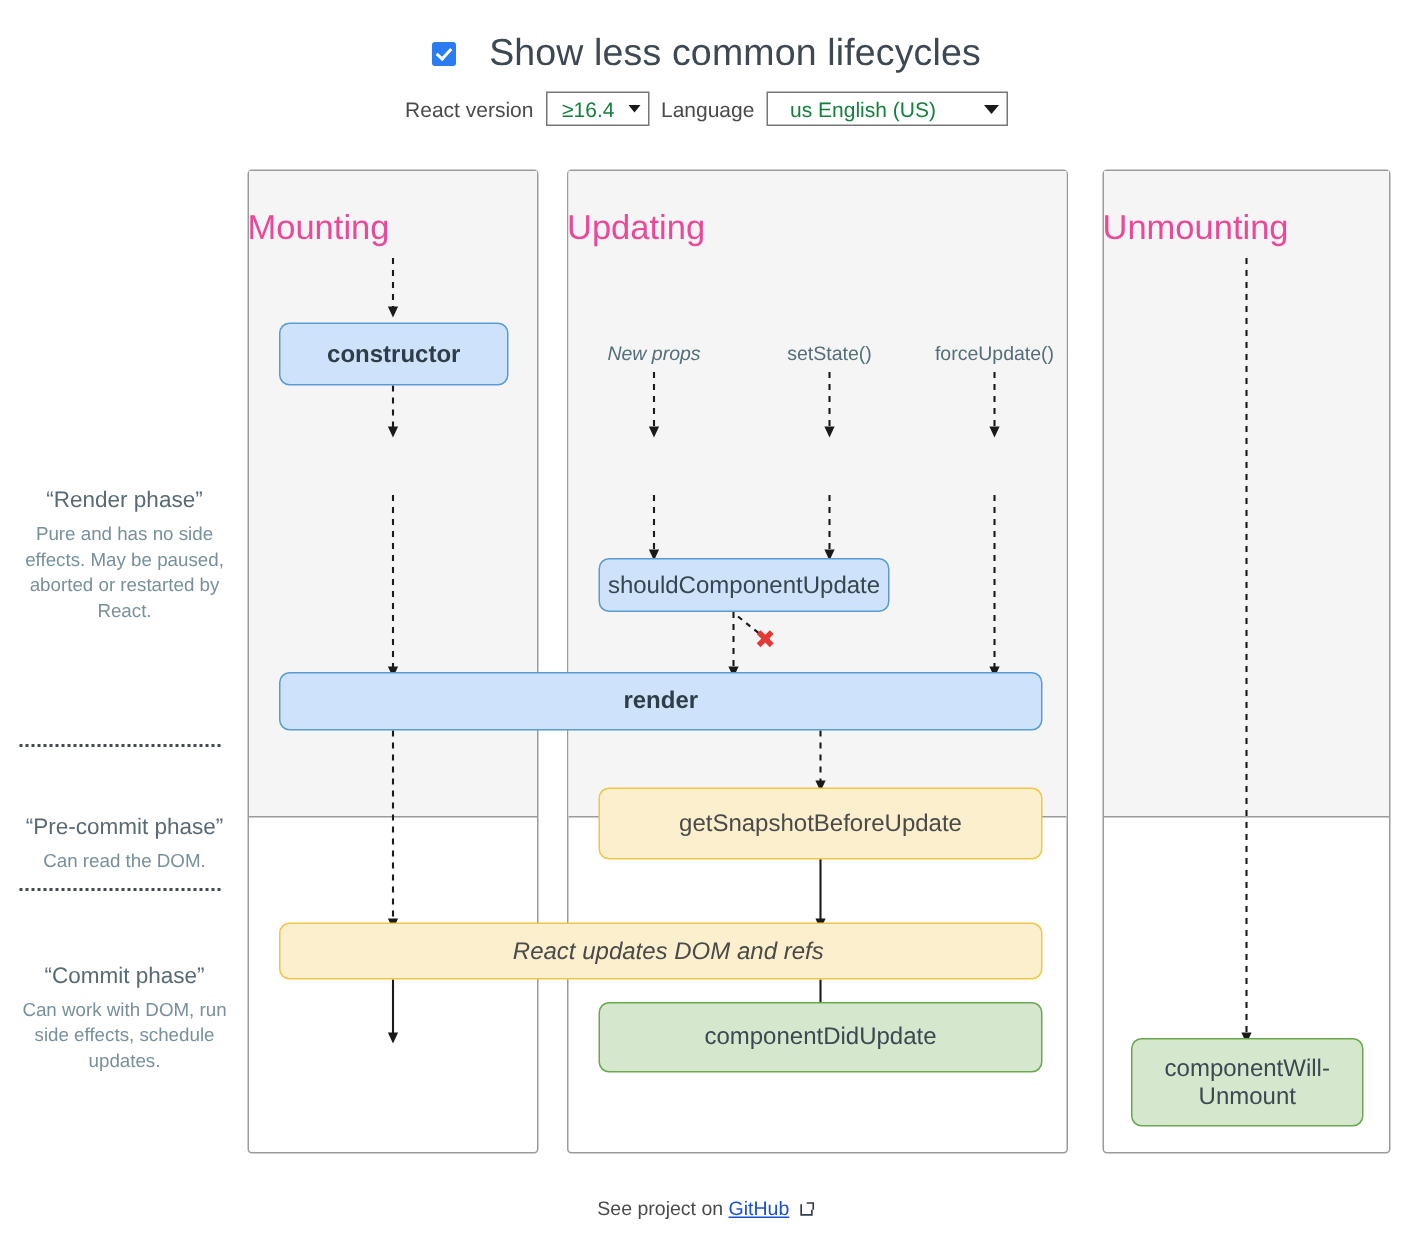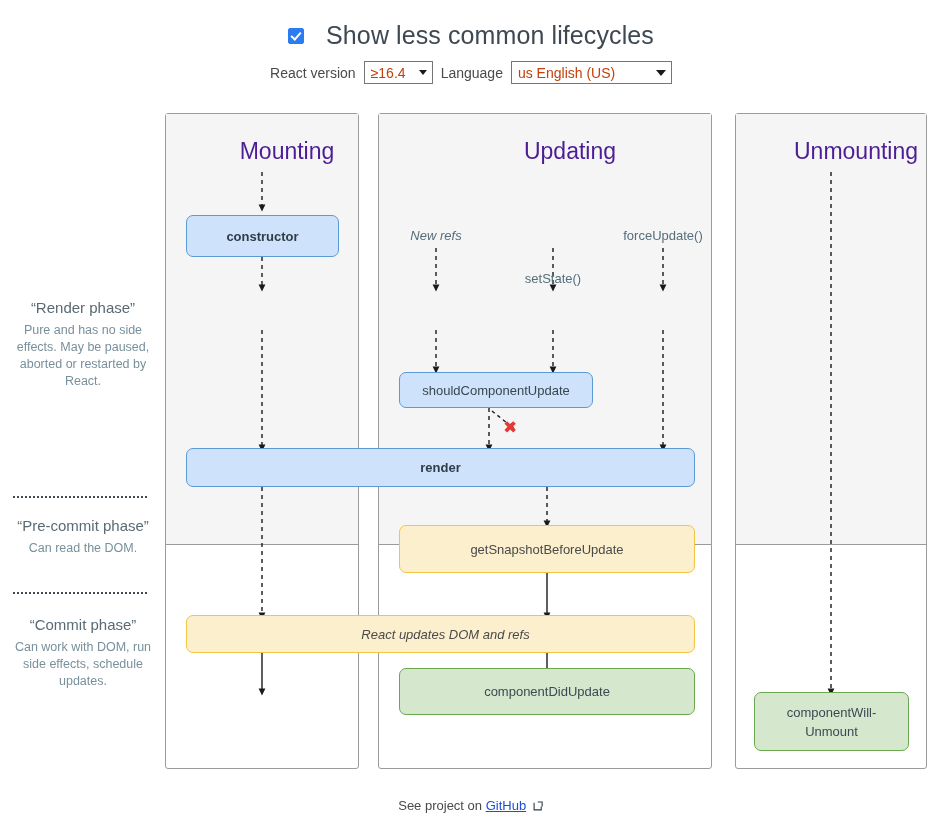--- a/index.html
+++ b/index.html
@@ -66,32 +66,32 @@
     justify-content: center;
     gap: 8px;
     margin-top: 9px;
     font-size: 14px;
     color: #4a4a4a;
   }
   .sel-label { white-space: nowrap; }
   .sel-box {
     display: inline-flex;
     align-items: center;
-    justify-content: space-between;
+    justify-content: flex-end;
     border: 1px solid #767676;
     background: #ffffff;
     font-size: 14px;
-    color: #c2410c;
+    color: #15803d;
     height: 21px;
     padding: 0 5px 0 6px;
     cursor: pointer;
     font-family: "Liberation Sans", sans-serif;
   }
   #version-select { min-width: 56px; gap: 5px; }
-  #language-select { min-width: 148px; gap: 12px; }
+  #language-select { min-width: 148px; gap: 28px; }
   .caret {
     width: 0; height: 0;
     border-left: 4px solid transparent;
     border-right: 4px solid transparent;
     border-top: 5px solid #1a1a1a;
     flex: 0 0 auto;
     margin-left: 4px;
   }
   #language-select .caret { border-top-width: 6px; border-left-width: 5px; border-right-width: 5px; }
 
@@ -105,20 +105,21 @@
     pointer-events: none;
   }
   #stage * { pointer-events: auto; }
 
   
   .phase-block {
     position: absolute;
     width: 150px;
     left: 8px;
     text-align: center;
+    margin-top: 26px;
   }
   .phase-title {
     font-size: 15px;
     color: #5a6a74;
     line-height: 20px;
     margin-bottom: 4px;
   }
   .phase-desc {
     font-size: 12.5px;
     color: #78909c;
@@ -135,44 +136,43 @@
   
   .col {
     position: absolute;
     border: 1px solid #9b9b9b;
     border-radius: 3px;
     background: transparent;
     box-sizing: border-box;
   }
   .col-title {
     position: absolute;
-    text-align: center;
+    text-align: left;
     font-size: 23px;
-    color: #4c1d95;
+    color: #ec4899;
     line-height: 28px;
-    margin-left: 25px;
   }
   
   .shade {
     position: absolute;
     background: #f5f5f5;
     border-bottom: 1px solid #9b9b9b;
     box-sizing: border-box;
   }
 
   
   .node {
     position: absolute;
     box-sizing: border-box;
     border-radius: 7px;
     display: flex;
     align-items: center;
     justify-content: center;
     text-align: left;
-    font-size: 13px;
+    font-size: 16px;
     line-height: 19px;
   }
   .node.blue {
     background: #cfe2fb;
     border: 1px solid #5b9bd5;
     color: #37474f;
   }
   .node.blue.bold { font-weight: bold; color: #2e3d47; }
   .node.yellow {
     background: #fcefcd;
@@ -317,22 +317,22 @@
       <path d="M547,487 L547,524" stroke-dasharray="4,4" marker-end="url(#ah)"></path>
 
       <path d="M547,563 L547,616" marker-end="url(#ah)"></path>
 
       <path d="M547,653 L547,692" marker-end="url(#ah)"></path>
 
       <path d="M831,172 L831,692" stroke-dasharray="4,4" marker-end="url(#ah)"></path>
     </g>
   </svg>
 
-  <div class="trigger italic" style="left:386px; top:227px; width:100px;">New refs</div>
-  <div class="trigger" style="left:503px; top:227px; width:100px;margin-top:43px;">setState()</div>
+  <div class="trigger italic" style="left:386px; top:227px; width:100px;">New props</div>
+  <div class="trigger" style="left:503px; top:227px; width:100px;">setState()</div>
   <div class="trigger" style="left:608px; top:227px; width:110px;">forceUpdate()</div>
 
   <div class="node blue bold" style="left:186px; top:215px; width:153px; height:42px;">constructor</div>
 
 
   <div class="node blue" style="left:399px; top:372px; width:194px; height:36px;">shouldComponentUpdate</div>
 
   <div class="node blue bold" style="left:186px; top:448px; width:509px; height:39px;">render</div>
 
   <div class="node yellow" style="left:399px; top:525px; width:296px; height:48px;">getSnapshotBeforeUpdate</div>

